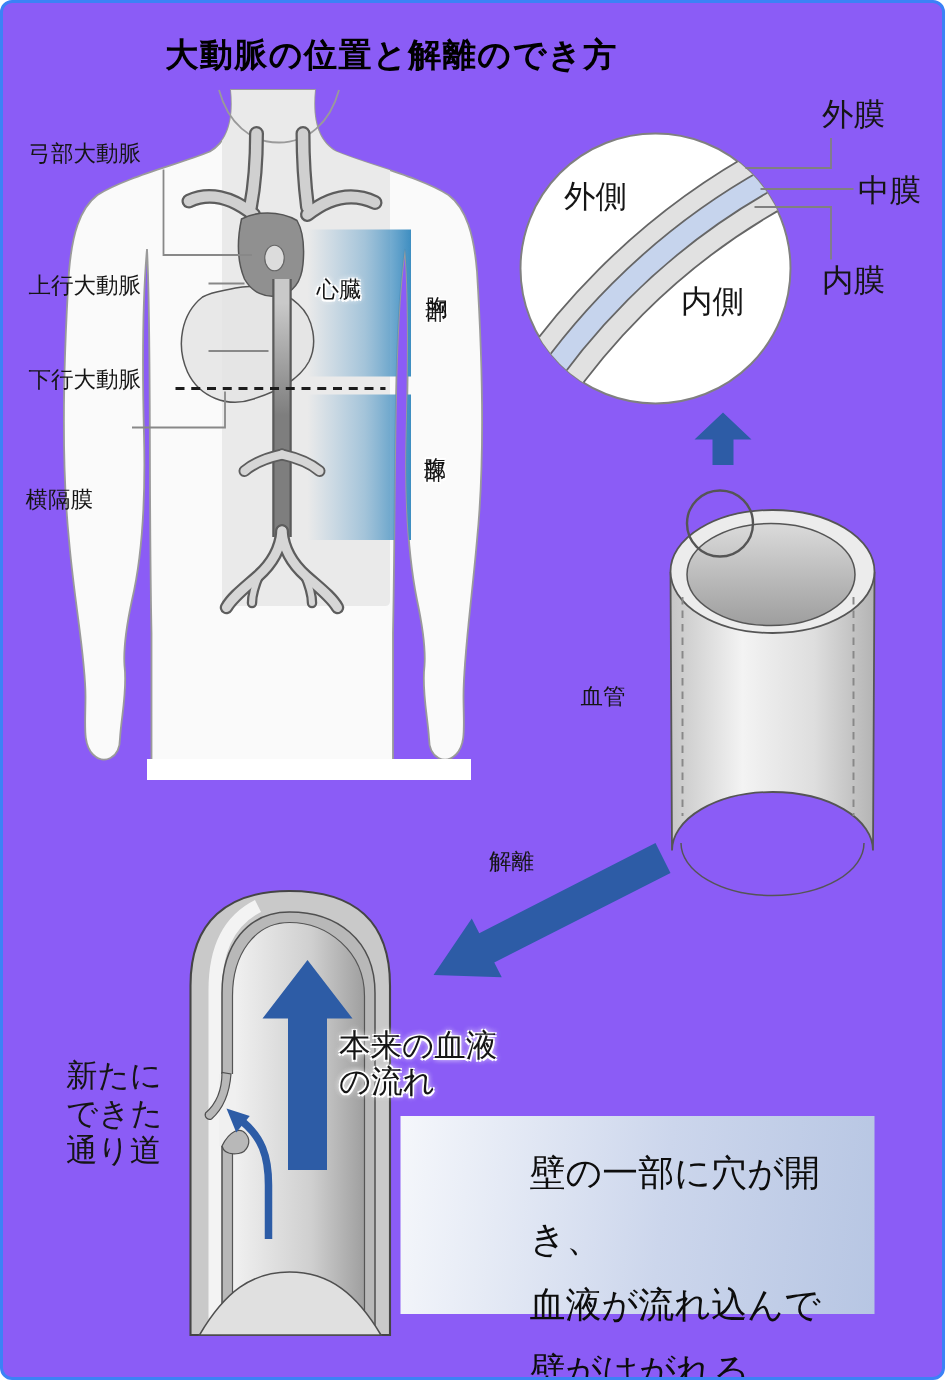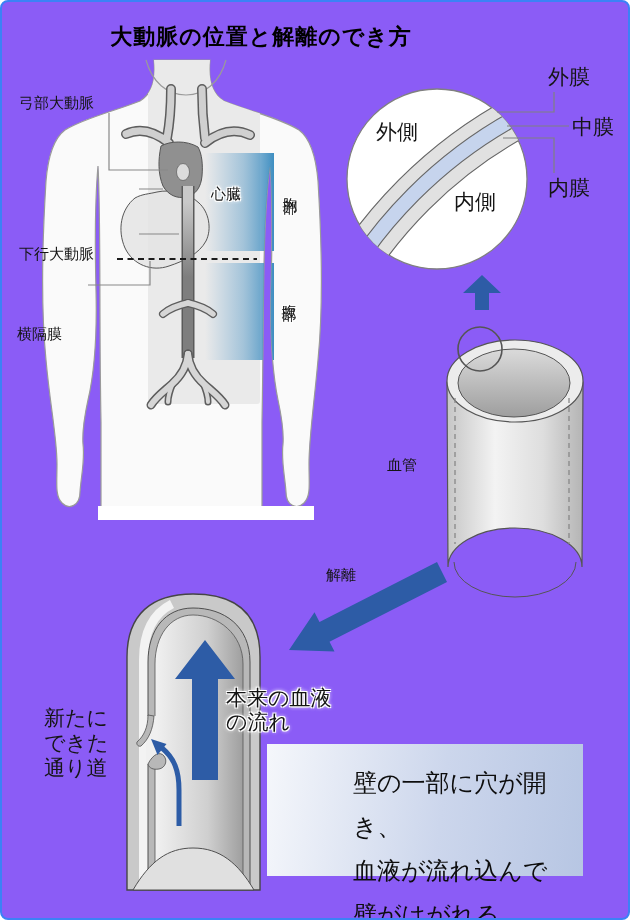--- a/index.html
+++ b/index.html
@@ -193,20 +193,21 @@
     <polygon points="149,737 164.5,742 155.5,753" fill="#2d5ca6"></polygon>
 
     <polygon points="190,778 190,677 173,677 203,638 233,677 216,677 216,778" fill="#2d5ca6"></polygon>
     <path d="M131,888 C148,859 166,846 191,846 C218,846 236,861 252,888 Z" fill="#e0e0e0" stroke="#4f4f4f" stroke-width="1"></path>
   </g>
 </svg>
 
   <div id="title">大動脈の位置と解離のでき方</div>
 
   <div class="lbl" style="left:17px;top:88px;">弓部大動脈</div>
+  <div class="lbl" style="left:17px;top:176px;">上行大動脈</div>
   <div class="lbl" style="left:17px;top:239px;">下行大動脈</div>
   <div class="lbl" style="left:15px;top:271px;margin-top:48px;">横隔膜</div>
   <div class="lbl halo" style="left:209px;top:179px;">心臓</div>
   <div class="lbl vert halo" style="left:276px;top:183px;">胸部</div>
   <div class="lbl vert halo" style="left:275px;top:290px;">腹部</div>
 
   <div class="lbl sm" style="left:546px;top:62px;text-align:right;">外膜</div>
   <div class="lbl sm" style="left:570px;top:113px;font-family:Liberation Serif, serif;">中膜</div>
   <div class="lbl sm" style="left:546px;top:173px;">内膜</div>
   <div class="lbl sm" style="left:374px;top:117px;">外側</div>

